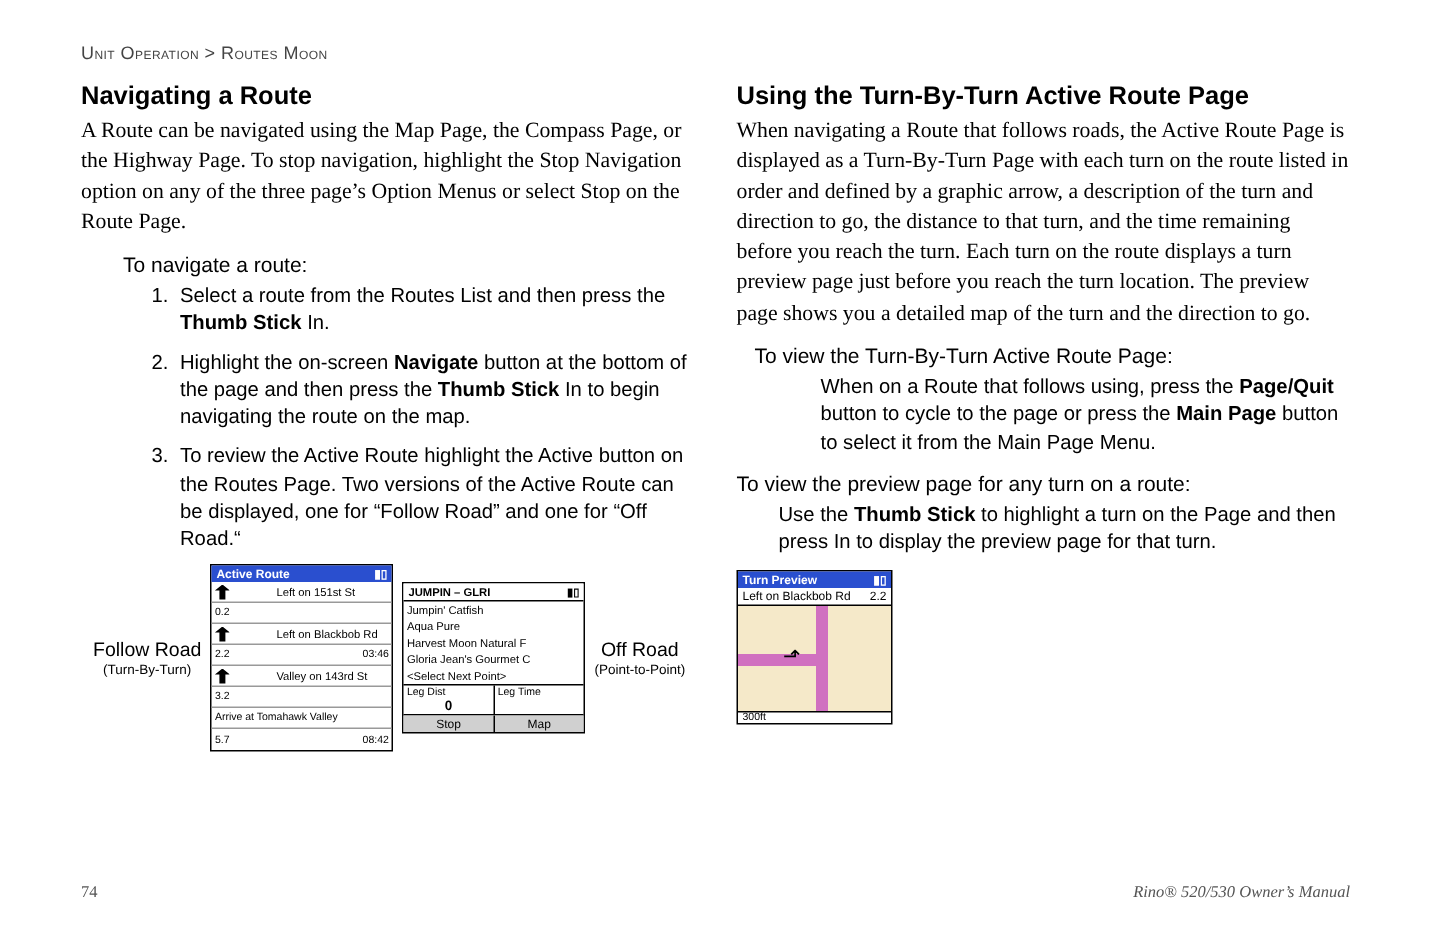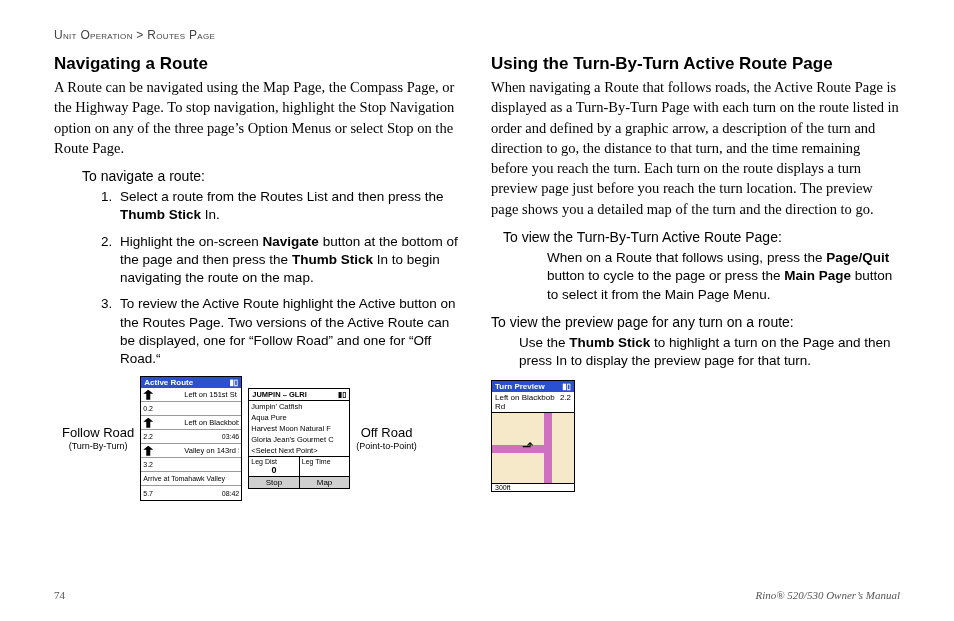--- a/index.html
+++ b/index.html
@@ -60,21 +60,21 @@
     align-items: center;
     gap: 6px;
     margin-top: 6px;
     margin-left: 8px;
   }
   .fig-label { font-size: 13px; text-align: center; line-height: 1.2; }
   .fig-label .sub { font-size: 9px; display: block; }
   .screenshot {
     border: 1px solid #000;
     background: #fff;
-    width: 102px;
+    width: 122px;
     font-size: 8px;
   }
   .ss-title {
     background: #2a4fcf;
     color: #fff;
     padding: 1px 3px;
     font-size: 8px;
     font-weight: bold;
     display: flex;
     justify-content: space-between;
@@ -106,21 +106,21 @@
   .ss2 .ss-title { background:#fff; color:#000; border-bottom:1px solid #000; font-size:7.5px; font-weight: bold; }
   .ss2 .poi { font-size:7.5px; padding:1px 2px; white-space:nowrap; overflow:hidden; }
   .ss2 .legbox { display:flex; border-top:1px solid #000; }
   .ss2 .legcell { flex:1; border-right:1px solid #000; padding:1px 2px; font-size:7px;}
   .ss2 .legcell:last-child{border-right:none;}
   .ss2 .legval { font-weight:bold; font-size:9px; text-align:center;}
   .preview-row { display:flex; gap:0; align-items:flex-start;flex-direction:column; }
   .preview-row .text { flex:1; }
   .turn-preview {
     border:1px solid #000;
-    width: 84px;
+    width: 104px;
     font-size:8px;
   }
   .turn-preview .ss-title { background:#2a4fcf; }
   .turn-preview .dest { border-bottom:1px solid #000; padding:1px 3px; display:flex; justify-content:space-between; font-size:8px;}
   .turn-preview .map {
     height: 70px;
     background: linear-gradient(#f5e9c9,#f5e9c9);
     position: relative;
   }
   .turn-preview .map .road-v { position:absolute; left:52px; top:0; width:8px; height:100%; background:#d070c0; }
@@ -135,21 +135,21 @@
     font-size:11px; color:#555; font-style:italic;
     font-family: Georgia, serif;
   }
   .footer .pn { font-style:normal; }
   b { font-weight:bold; }
 </style>
 </head>
 <body>
 
 <div class="breadcrumb">
-  <span>Unit Operation</span><span> &gt; </span><span>Routes Page</span>
+  <span>Unit Operation</span><span> &gt; </span><span>Routes Moon</span>
 </div>
 
 <div class="columns">
 
   <div class="col">
     <h2>Navigating a Route</h2>
     <p class="body-text">A Route can be navigated using the Map Page, the Compass Page, or the Highway Page. To stop navigation, highlight the Stop Navigation option on any of the three page’s Option Menus or select Stop on the Route Page.</p>
 
     <div class="sub-head">To navigate a route:</div>
     <ol class="steps">

